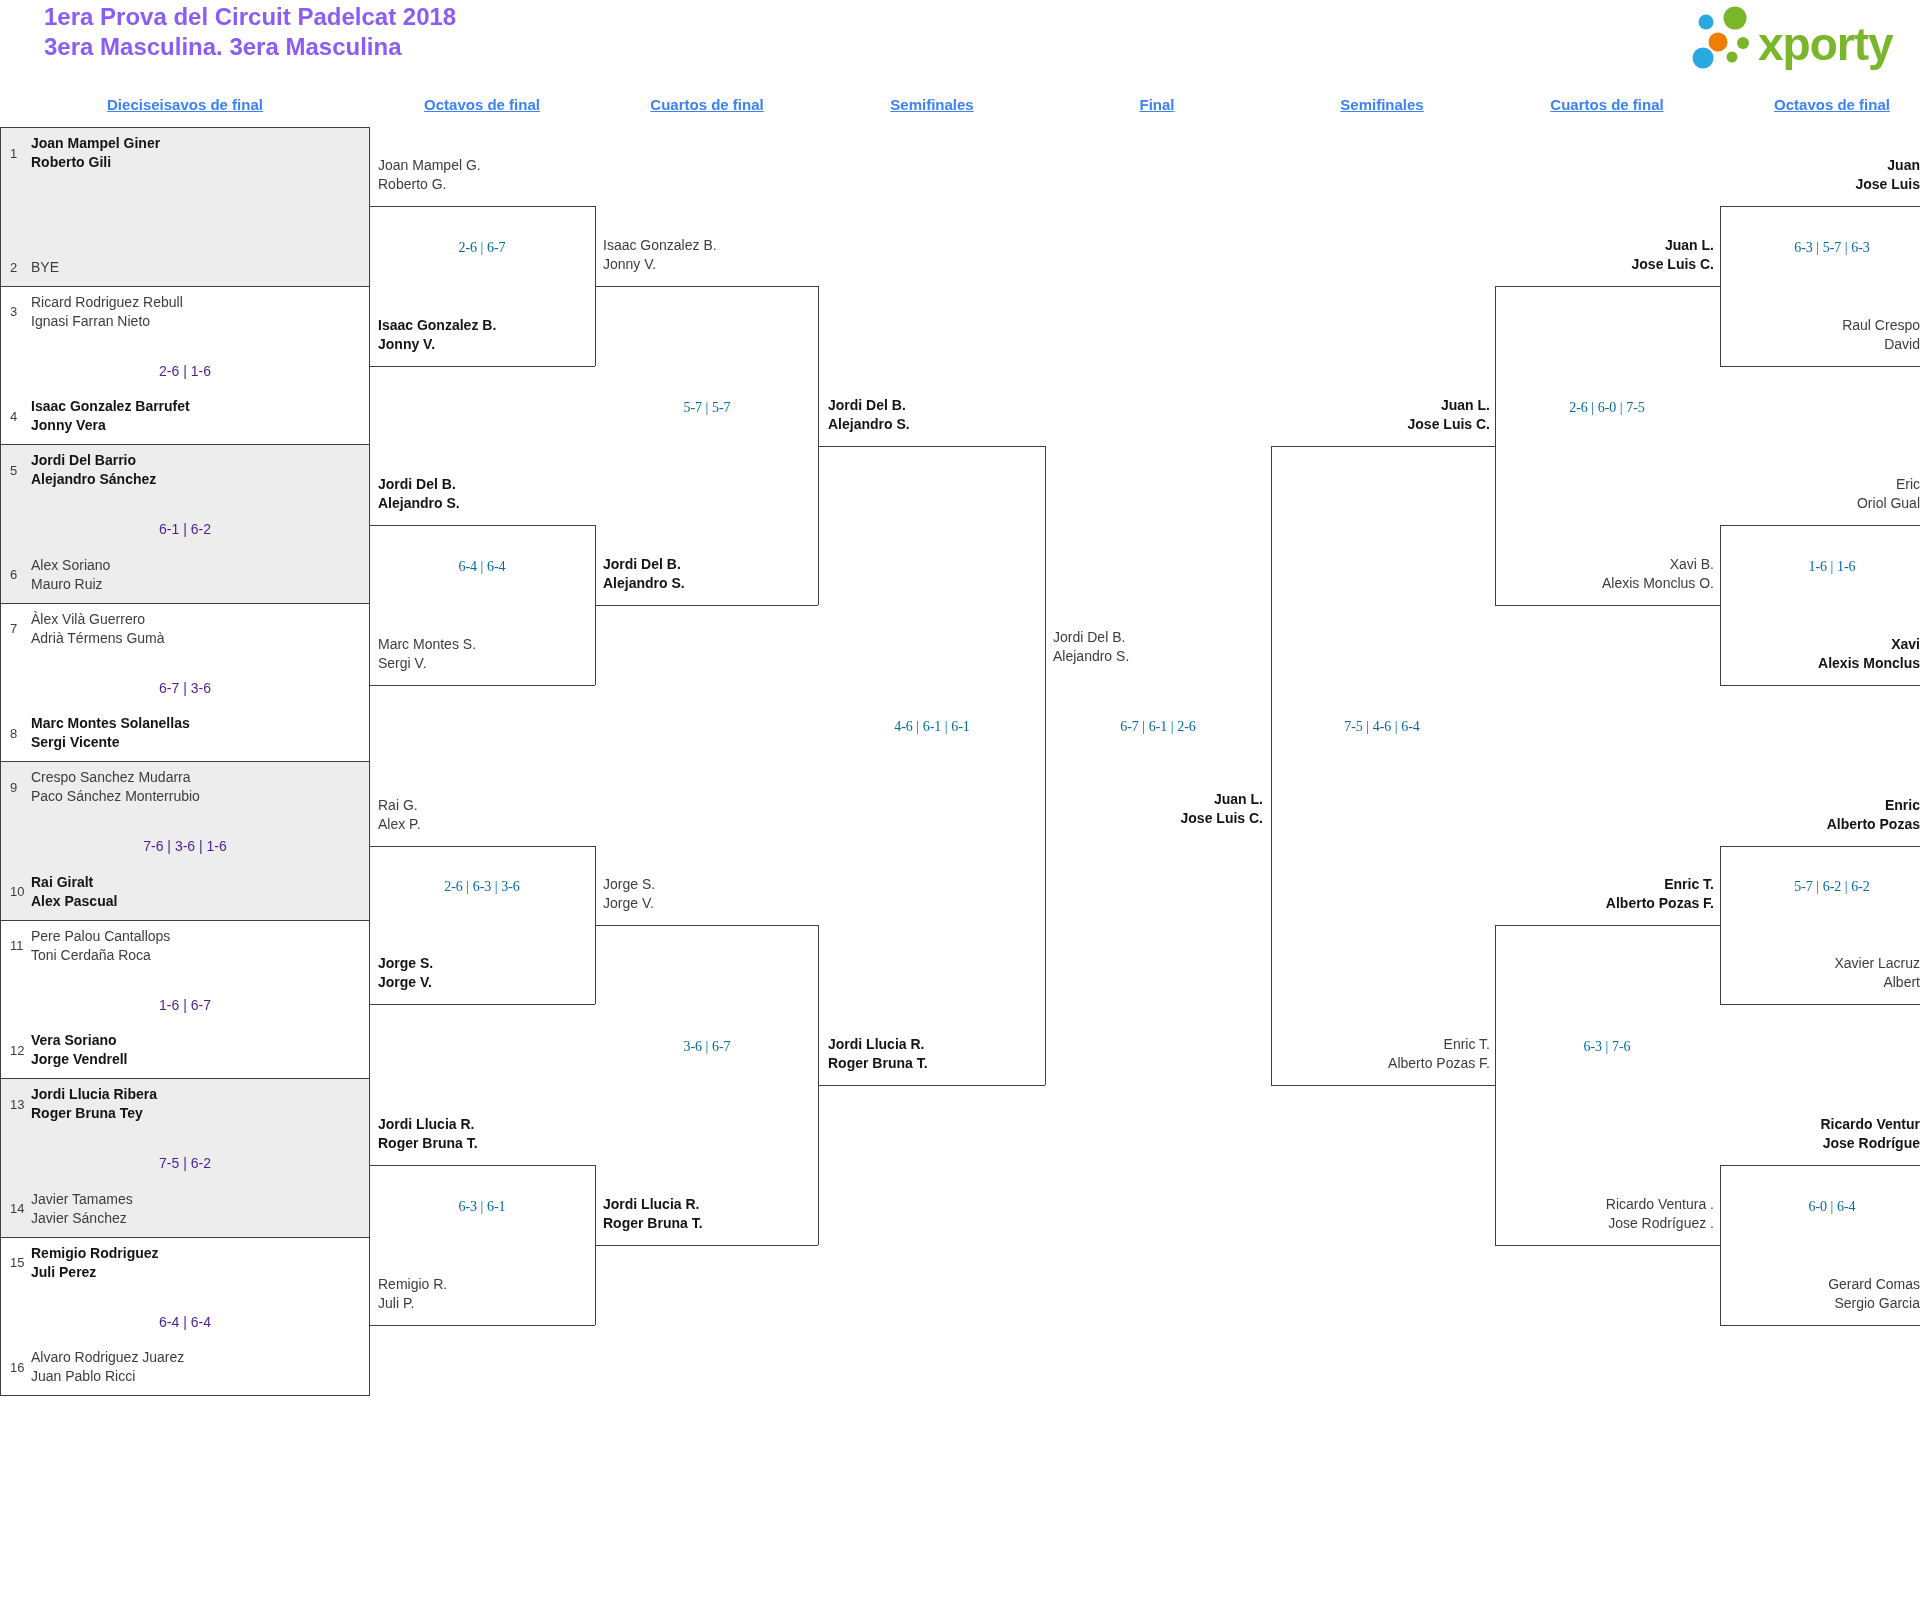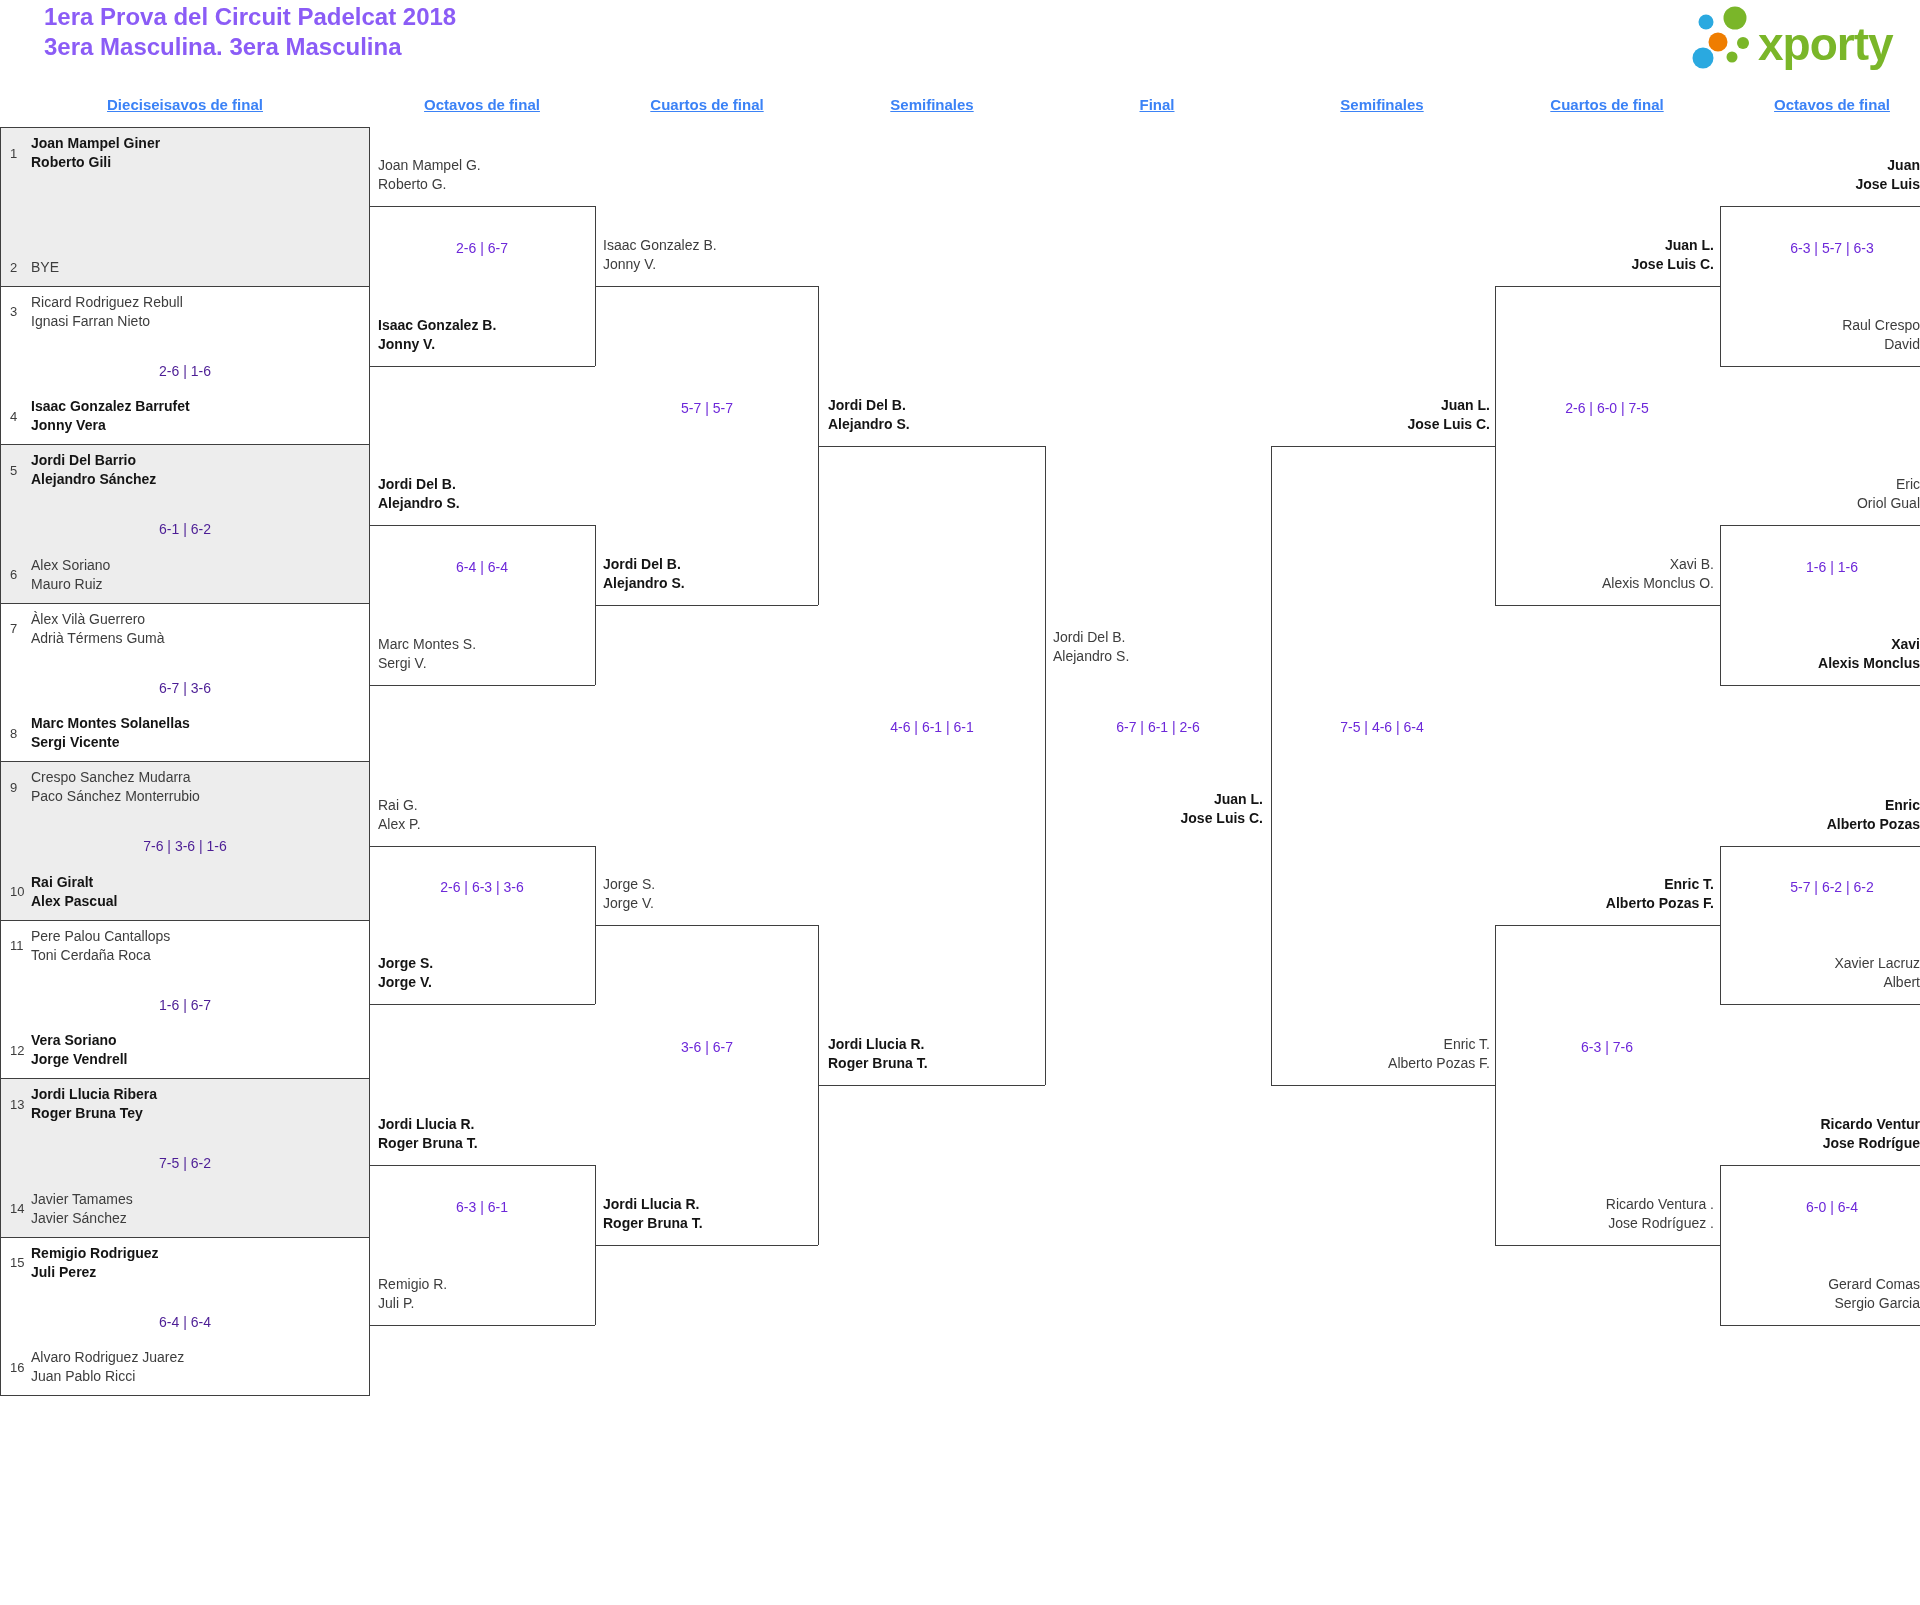--- a/index.html
+++ b/index.html
@@ -17,21 +17,21 @@
   .trow.top{top:6px;}
   .trow.bot{bottom:9px;}
   .seed{width:24px;flex:none;font-size:13px;color:#3d3d3d;padding-left:3px;box-sizing:border-box;}
   .tnames{flex:1;min-width:0;}
   .ln{display:block;font-size:14px;line-height:19px;color:#3d3d3d;white-space:nowrap;}
   .ln.bold{font-weight:700;color:#141414;}
   .cscore{position:absolute;left:50%;top:76px;transform:translateX(-50%);font-size:14px;color:#4c1d95;white-space:nowrap;}
   
   .team{position:absolute;width:200px;}
   .team.r{text-align:right;}
-  .score{position:absolute;transform:translateX(-50%);font-size:14px;color:#6d28d9;white-space:nowrap;}
+  .score{position:absolute;transform:translateX(-50%);font-size:14px;color:#0369a1;white-space:nowrap;font-family:Liberation Serif, serif;}
   
   .lh,.lv{position:absolute;background:#3f3f3f;}
   .lh{height:1px;}
   .lv{width:1px;}
   .logo{position:absolute;left:1676px;top:2px;}
 </style>
 </head>
 <body>
 
 <div id="page">

